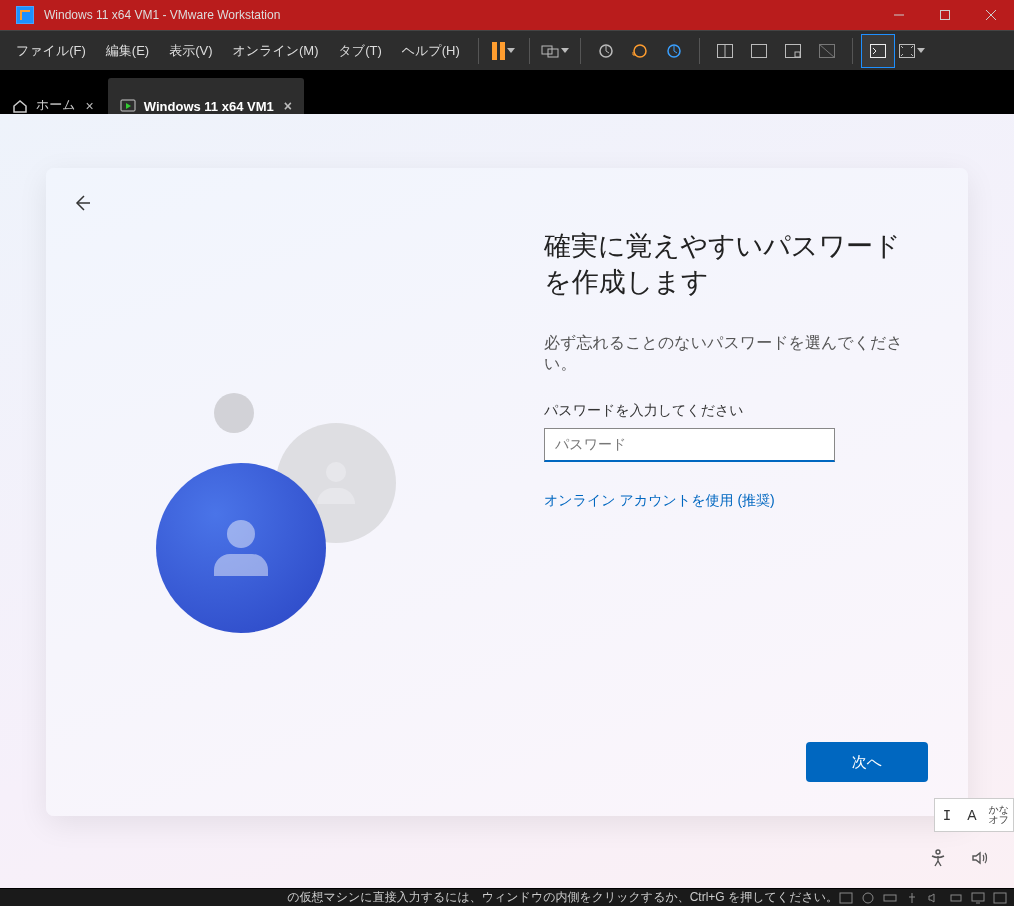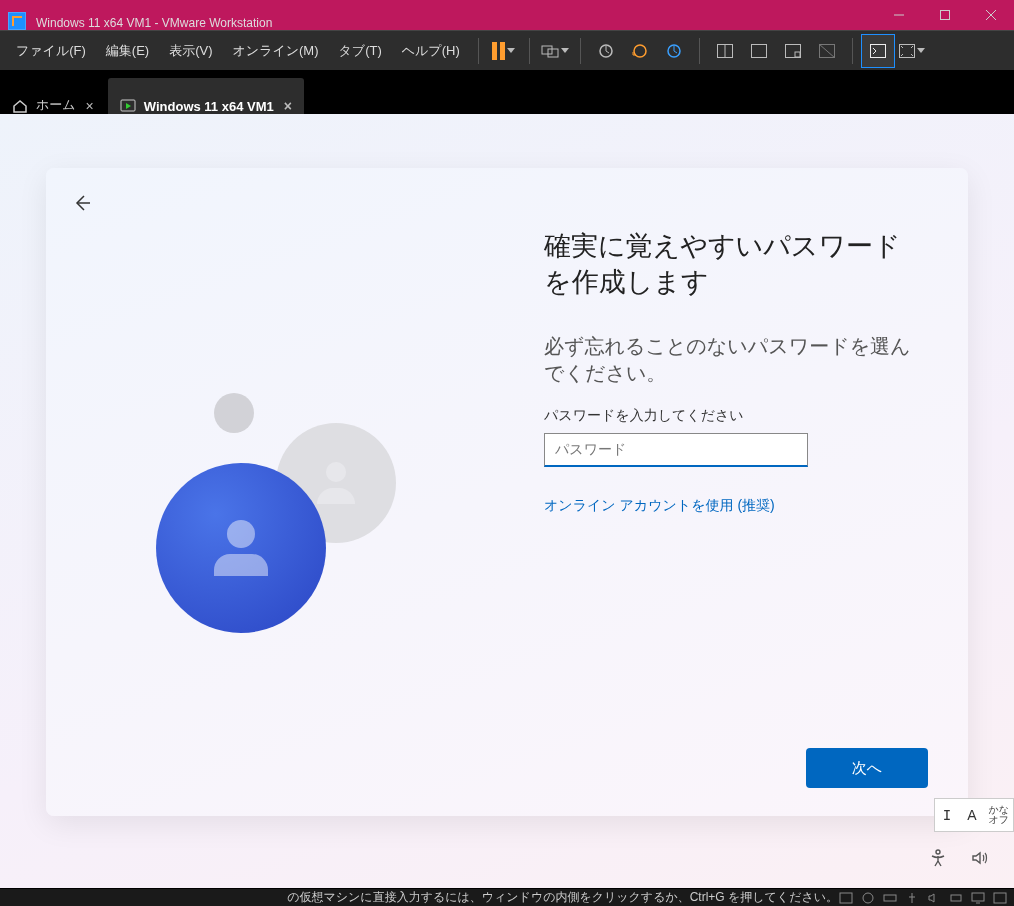--- a/index.html
+++ b/index.html
@@ -1,19 +1,19 @@
 <!DOCTYPE html>
 <html><head>
 <meta charset="utf-8">
 <style>
   *{margin:0;padding:0;box-sizing:border-box;font-family:"Segoe UI","Yu Gothic UI","Meiryo",sans-serif}
   body{width:1014px;height:906px;background:#1a1a1a;overflow:hidden;position:relative}
 
   
-  .titlebar{height:30px;background:#be185d;display:flex;align-items:flex-end;padding-left:8px;color:#ddd;font-size:12px}
+  .titlebar{height:30px;background:#b91c1c;display:flex;align-items:center;padding-left:16px;color:#ddd;font-size:12px}
   .titlebar .vm-logo{width:18px;height:18px;background:#1e90ff;border:1px solid #4aa3ff;margin-right:10px;position:relative}
   .titlebar .vm-logo::after{content:"";position:absolute;left:3px;top:3px;width:8px;height:8px;border:2px solid #ff9d2f;border-right:none;border-bottom:none}
   .titlebar .spacer{flex:1}
   .titlebar .winbtn{width:46px;height:30px;display:flex;align-items:center;justify-content:center;color:#ccc}
   .titlebar .winbtn svg{width:10px;height:10px}
 
   
   .menubar{height:40px;background:#2d2d2d;display:flex;align-items:center;padding:0 6px;color:#ddd;font-size:13px;border-top:1px solid #444}
   .menubar .menu-item{padding:6px 10px;cursor:default}
   .menubar .divider{width:1px;height:26px;background:#555;margin:0 8px}
@@ -42,27 +42,27 @@
   .hero .med-gray{position:absolute;left:120px;top:30px;width:120px;height:120px;background:#dedee2;border-radius:50%;display:flex;align-items:center;justify-content:center}
   .hero .big-blue{position:absolute;left:0;top:70px;width:170px;height:170px;background:radial-gradient(circle at 35% 30%,#4a74e8,#2a45c4);border-radius:50%;display:flex;align-items:center;justify-content:center}
   .user-glyph{display:flex;flex-direction:column;align-items:center;gap:6px;opacity:.45}
   .user-glyph .head{width:28px;height:28px;background:#fff;border-radius:50%}
   .user-glyph .body{width:54px;height:22px;background:#fff;border-radius:16px 16px 0 0}
   .med-gray .user-glyph .head{width:20px;height:20px;background:#f3f3f7}
   .med-gray .user-glyph .body{width:38px;height:16px;background:#f3f3f7}
 
   .form-area{position:absolute;left:498px;top:60px;right:40px}
   .form-area h1{font-size:27px;font-weight:500;color:#222;line-height:1.35;margin-bottom:32px}
-  .form-area .subtitle{font-size:20px;color:#555;margin-bottom:20px}
+  .form-area .subtitle{font-size:16px;color:#555;margin-bottom:27px}
   .field-label{font-size:14px;color:#333;margin-bottom:8px}
-  .pw-input{width:264px;height:34px;border:1px solid #888;border-bottom:2px solid #0067c0;padding:0 10px;font-size:14px;background:#fff;outline:none}
+  .pw-input{width:291px;height:34px;border:1px solid #888;border-bottom:2px solid #0067c0;padding:0 10px;font-size:14px;background:#fff;outline:none}
   .pw-input::placeholder{color:#777}
   .online-link{display:inline-block;margin-top:30px;color:#0067c0;font-size:14px;cursor:pointer}
 
-  .next-btn{position:absolute;right:40px;bottom:28px;width:122px;height:40px;background:#0067c0;color:#fff;border:none;font-size:15px;border-radius:4px;cursor:pointer}
+  .next-btn{position:absolute;right:40px;bottom:34px;width:122px;height:40px;background:#0067c0;color:#fff;border:none;font-size:15px;border-radius:4px;cursor:pointer}
 
   
   .ime-ind{position:absolute;right:0;bottom:56px;display:flex;align-items:center;background:#fff;border:1px solid #ccc;height:34px}
   .ime-ind .ime-cell{padding:0 8px;font-size:14px;color:#333;display:flex;align-items:center;height:100%}
   .ime-ind .ime-cell.cursor{font-family:monospace}
   .ime-ind .ime-small{font-size:10px;line-height:1;padding:0 4px;color:#444;display:flex;flex-direction:column;justify-content:flex-end}
 
   
   .guest-tray{position:absolute;right:24px;bottom:20px;display:flex;gap:22px;color:#555}
 

